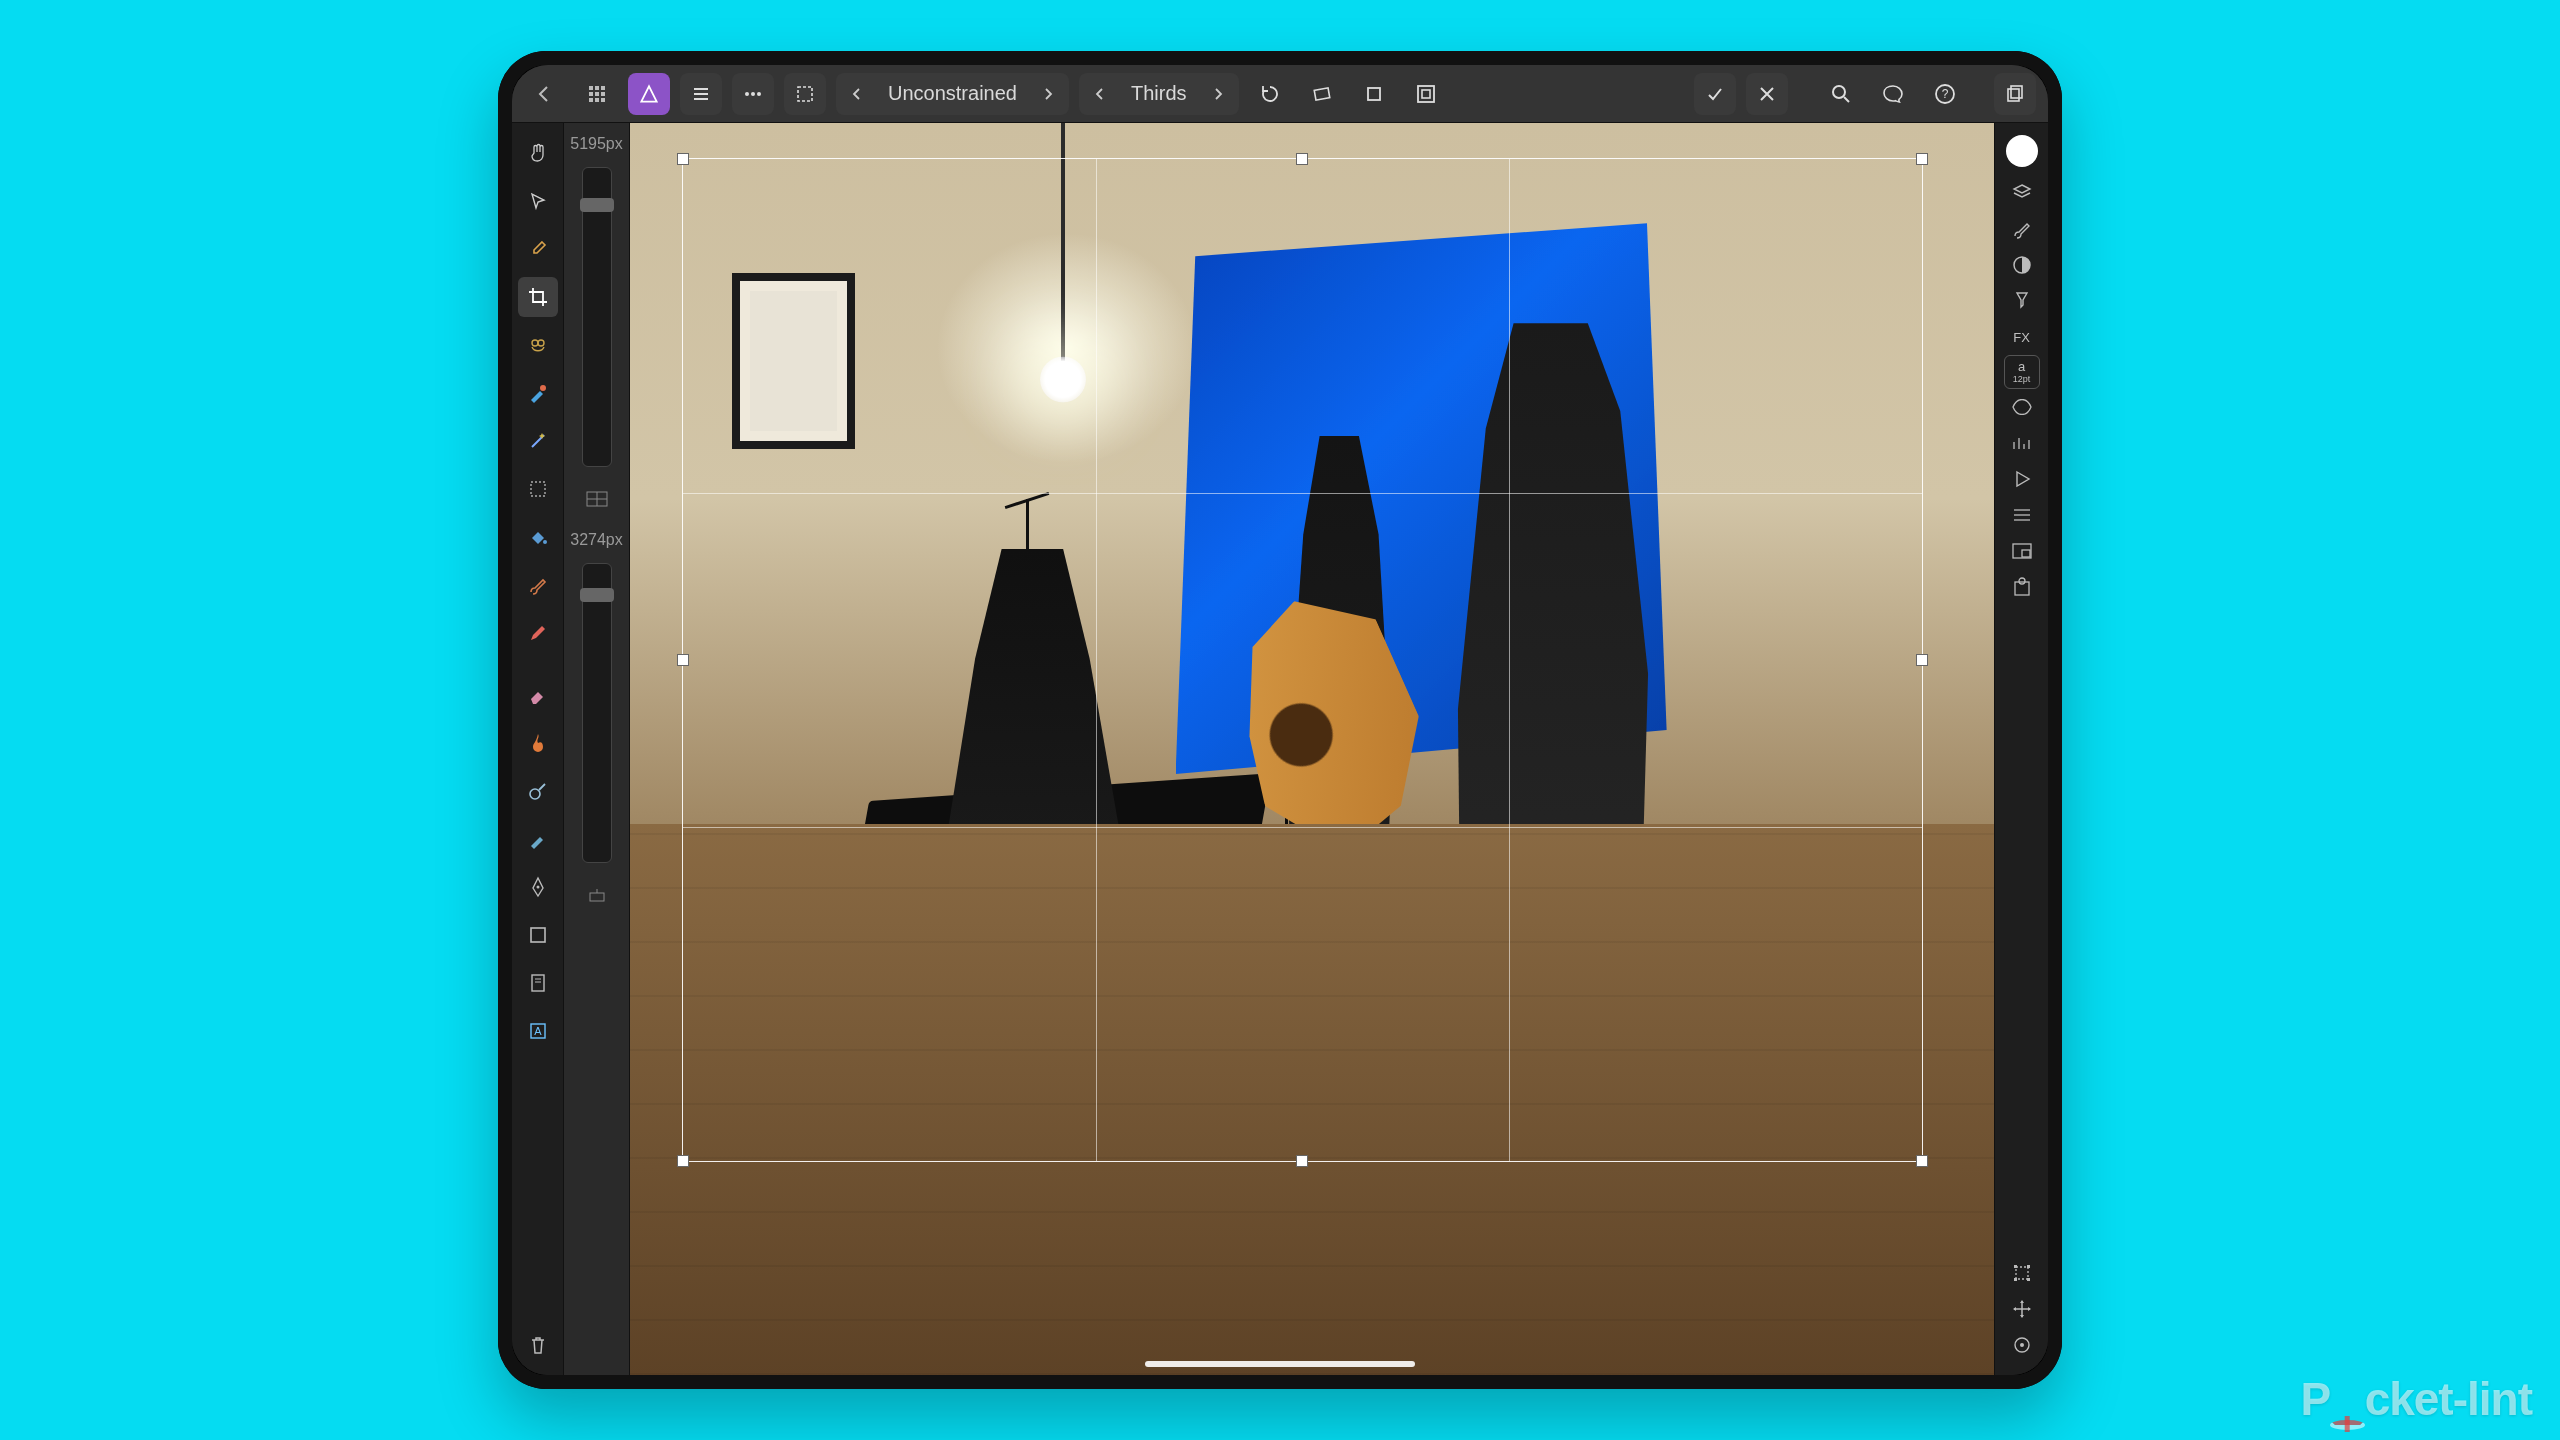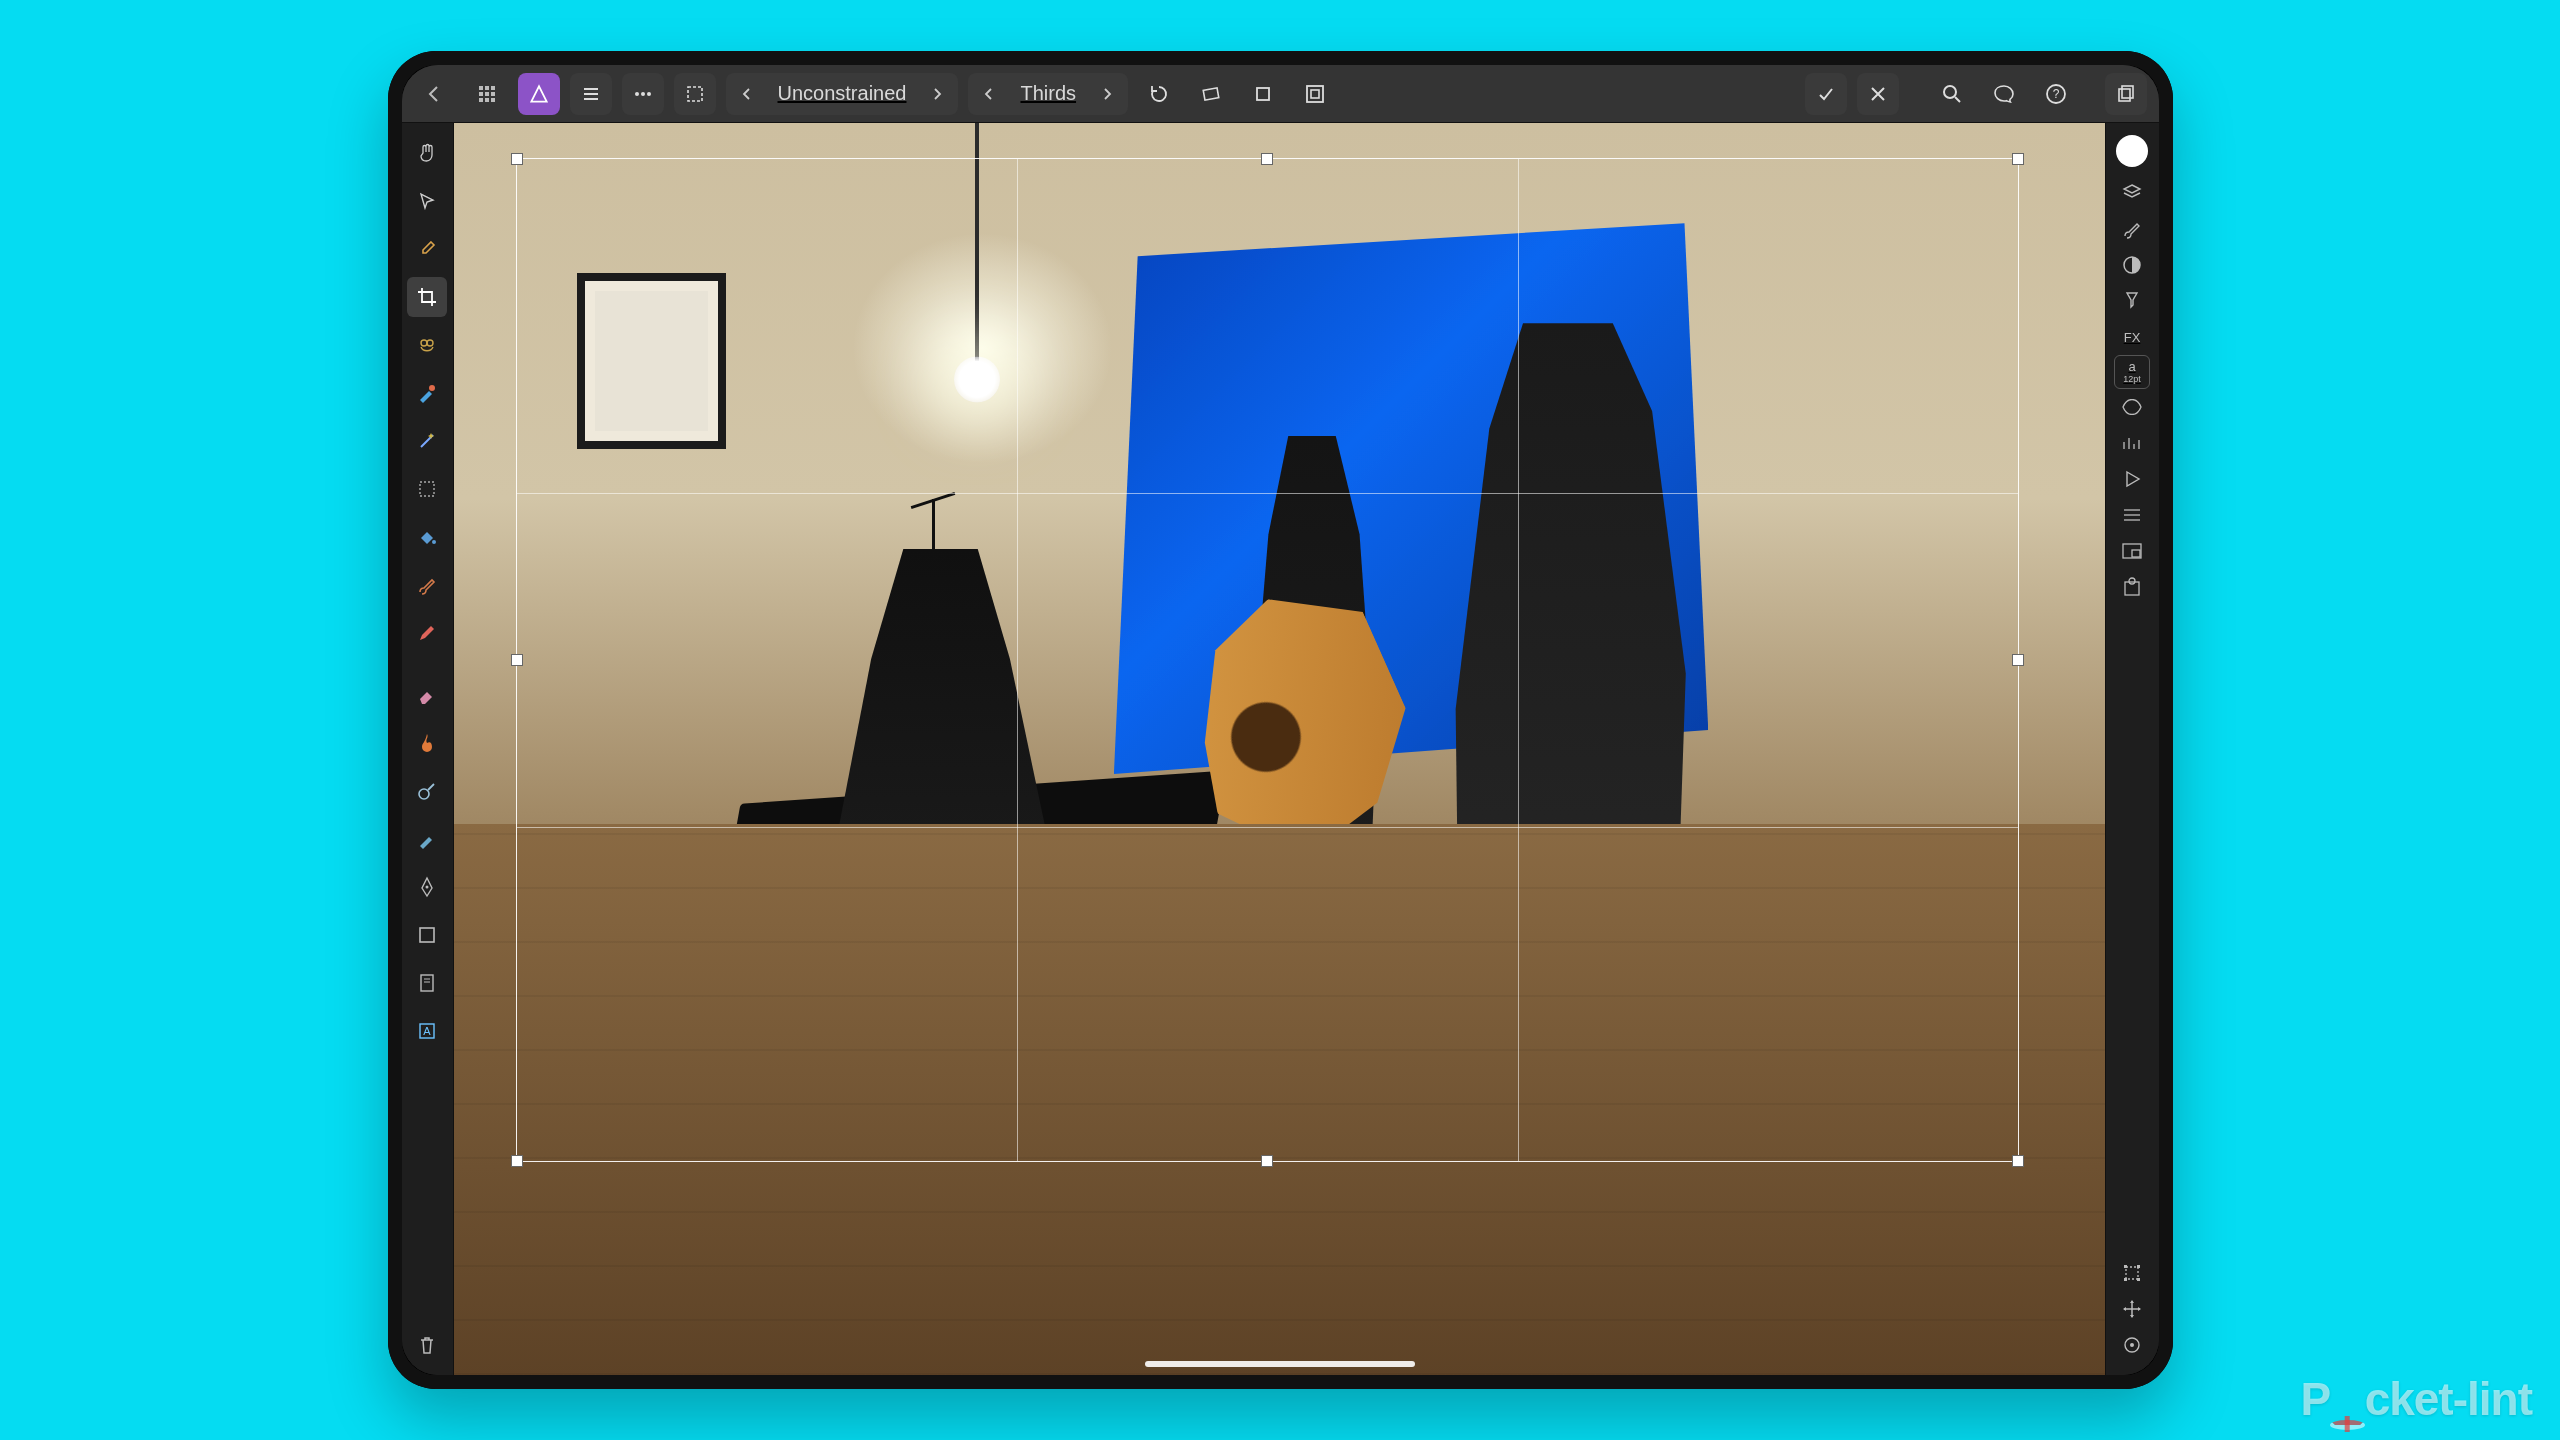--- a/index.html
+++ b/index.html
@@ -41,26 +41,25 @@
     border-top-color: rgba(230,60,60,0.7);
     border-radius: 50%;
   }
   .watermark .o-glyph::after{
     content:""; position:absolute; left:50%; top:0; width:0.1em; height:0.35em;
     background: rgba(230,60,60,0.7); transform:translateX(-50%);
   }
 
   
   .device {
-    width: 1785px; height: 1338px;
+    width: 1564px; height: 1338px;
     background: #000; border-radius: 48px;
     box-shadow: 0 30px 60px rgba(0,0,0,0.25), inset 0 0 0 14px #111;
     padding: 14px;
     position: relative;
-    text-decoration: underline;
   }
   .screen {
     width: 100%; height: 100%;
     background: var(--app-bg);
     border-radius: 36px;
     overflow: hidden;
     position: relative;
     display: flex; flex-direction: column;
   }
   .home-indicator {
@@ -487,20 +486,43 @@
               </svg>
             </div>
           <div class="tool-spacer"></div>
           <div class="tool">
               <svg width="20" height="22" viewBox="0 0 20 22">
                 <path d="M4 6h12M8 6V4h4v2M6 6l1 13h6l1-13" stroke="#bbb" stroke-width="1.5" fill="none"></path>
               </svg>
             </div>
         </div>
 
+        <div class="left-sliders">
+          <div class="px-label">5195px</div>
+          <div class="vslider">
+              <div class="thumb"></div>
+            </div>
+          <div class="slider-icons">
+            <span><svg width="24" height="20" viewBox="0 0 24 20">
+                  <rect x="2" y="3" width="20" height="14" stroke="#888" fill="none"></rect>
+                  <line x1="2" y1="10" x2="22" y2="10" stroke="#888"></line>
+                  <line x1="12" y1="3" x2="12" y2="17" stroke="#888"></line>
+                </svg></span>
+          </div>
+          <div class="px-label">3274px</div>
+          <div class="vslider">
+              <div class="thumb" style="top:8%"></div>
+            </div>
+          <div class="slider-icons">
+            <span><svg width="22" height="22" viewBox="0 0 22 22">
+                  <rect x="4" y="8" width="14" height="8" stroke="#888" fill="none"></rect>
+                  <line x1="11" y1="4" x2="11" y2="8" stroke="#888"></line>
+                </svg></span>
+          </div>
+        </div>
 
         <div class="canvas-wrap">
           <div class="photo">
             <div class="lamp"></div>
             <div class="frame-art"></div>
             <div class="mic"></div>
             <div class="keyboard"></div>
             <div class="kb-legs"></div>
             <div class="person p1"></div>
             <div class="tripod"></div>

